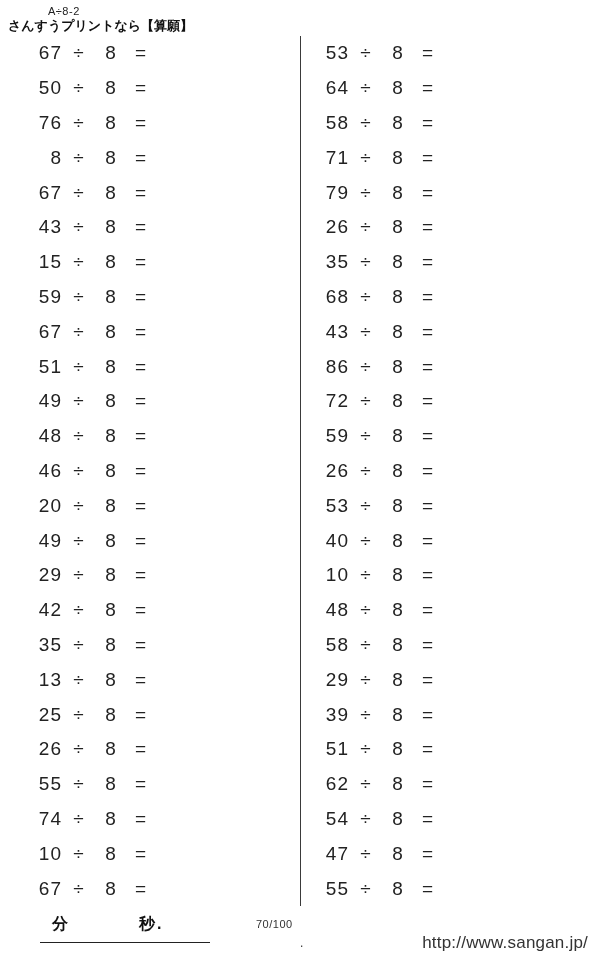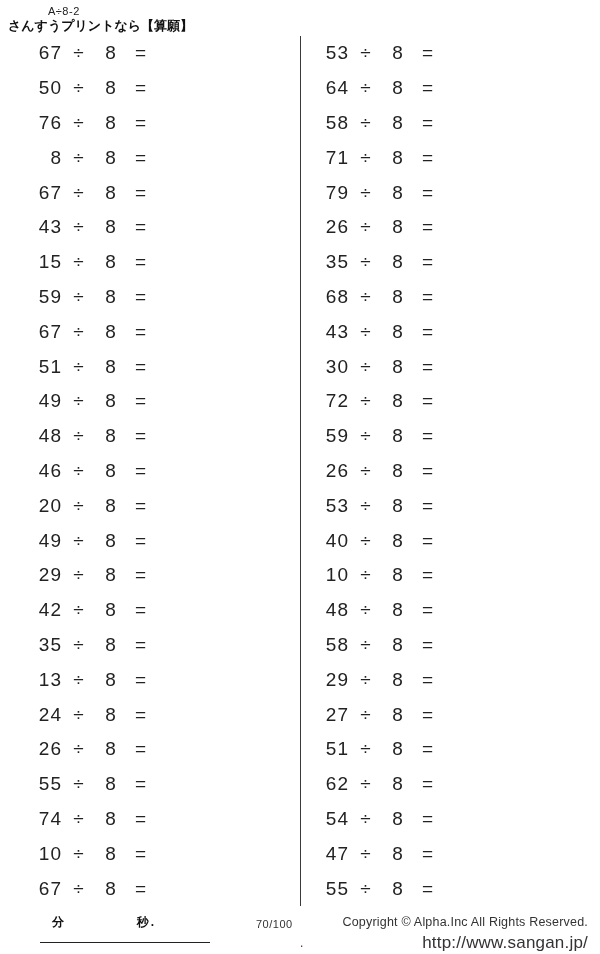--- a/index.html
+++ b/index.html
@@ -91,21 +91,21 @@
     position: absolute;
     left: 0;
     bottom: 0;
     width: 600px;
     height: 48px;
   }
   .footer-time {
     position: absolute;
     left: 52px;
     top: 8px;
-    font-size: 12px;
+    font-size: 16px;
     font-weight: bold;
     letter-spacing: 2px;
     color: #111;
   }
   .time-min {
     display: inline-block;
     width: 26px;
   }
   .time-gap {
     display: inline-block;
@@ -276,21 +276,21 @@
         <span class="p-divisor">8</span>
         <span class="p-eq">=</span>
       </div>
       <div class="prob">
         <span class="p-dividend">13</span>
         <span class="p-op">÷</span>
         <span class="p-divisor">8</span>
         <span class="p-eq">=</span>
       </div>
       <div class="prob">
-        <span class="p-dividend">24</span>
+        <span class="p-dividend">25</span>
         <span class="p-op">÷</span>
         <span class="p-divisor">8</span>
         <span class="p-eq">=</span>
       </div>
       <div class="prob">
         <span class="p-dividend">26</span>
         <span class="p-op">÷</span>
         <span class="p-divisor">8</span>
         <span class="p-eq">=</span>
       </div>
@@ -369,21 +369,21 @@
         <span class="p-divisor">8</span>
         <span class="p-eq">=</span>
       </div>
       <div class="prob">
         <span class="p-dividend">43</span>
         <span class="p-op">÷</span>
         <span class="p-divisor">8</span>
         <span class="p-eq">=</span>
       </div>
       <div class="prob">
-        <span class="p-dividend">30</span>
+        <span class="p-dividend">86</span>
         <span class="p-op">÷</span>
         <span class="p-divisor">8</span>
         <span class="p-eq">=</span>
       </div>
       <div class="prob">
         <span class="p-dividend">72</span>
         <span class="p-op">÷</span>
         <span class="p-divisor">8</span>
         <span class="p-eq">=</span>
       </div>
@@ -429,21 +429,21 @@
         <span class="p-divisor">8</span>
         <span class="p-eq">=</span>
       </div>
       <div class="prob">
         <span class="p-dividend">29</span>
         <span class="p-op">÷</span>
         <span class="p-divisor">8</span>
         <span class="p-eq">=</span>
       </div>
       <div class="prob">
-        <span class="p-dividend">27</span>
+        <span class="p-dividend">39</span>
         <span class="p-op">÷</span>
         <span class="p-divisor">8</span>
         <span class="p-eq">=</span>
       </div>
       <div class="prob">
         <span class="p-dividend">51</span>
         <span class="p-op">÷</span>
         <span class="p-divisor">8</span>
         <span class="p-eq">=</span>
       </div>
@@ -477,17 +477,16 @@
 
   <div class="footer">
     <div class="footer-time">
       <span class="time-min">分</span>
       <span class="time-gap"></span>
       <span class="time-sec">秒.</span>
     </div>
     <div class="footer-underline"></div>
     <div class="footer-page">70/100</div>
     <div class="footer-dot">.</div>
-    <div class="footer-copy">Copyright ©  Alpha.Inc All Rights Reserved.</div>
     <div class="footer-url">http://www.sangan.jp/</div>
   </div>
 
 </div>
 
 </body></html>

